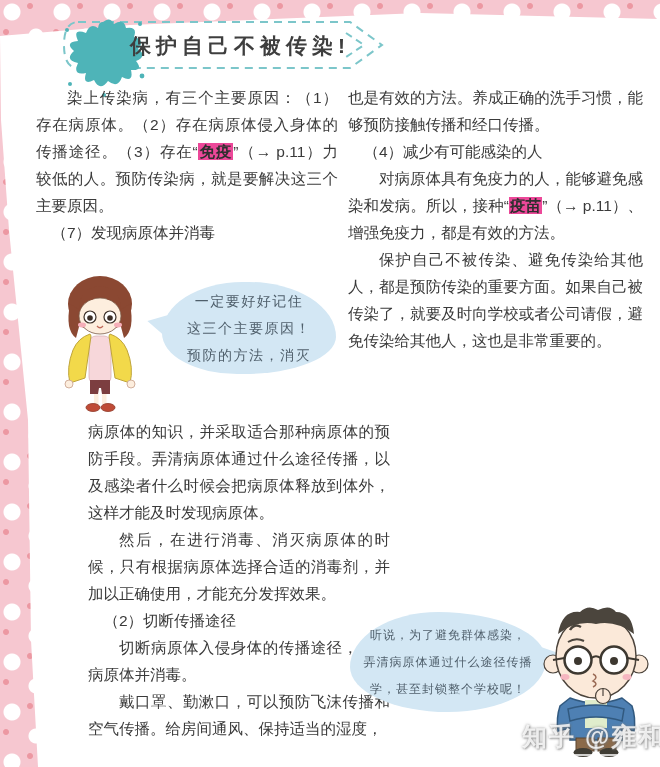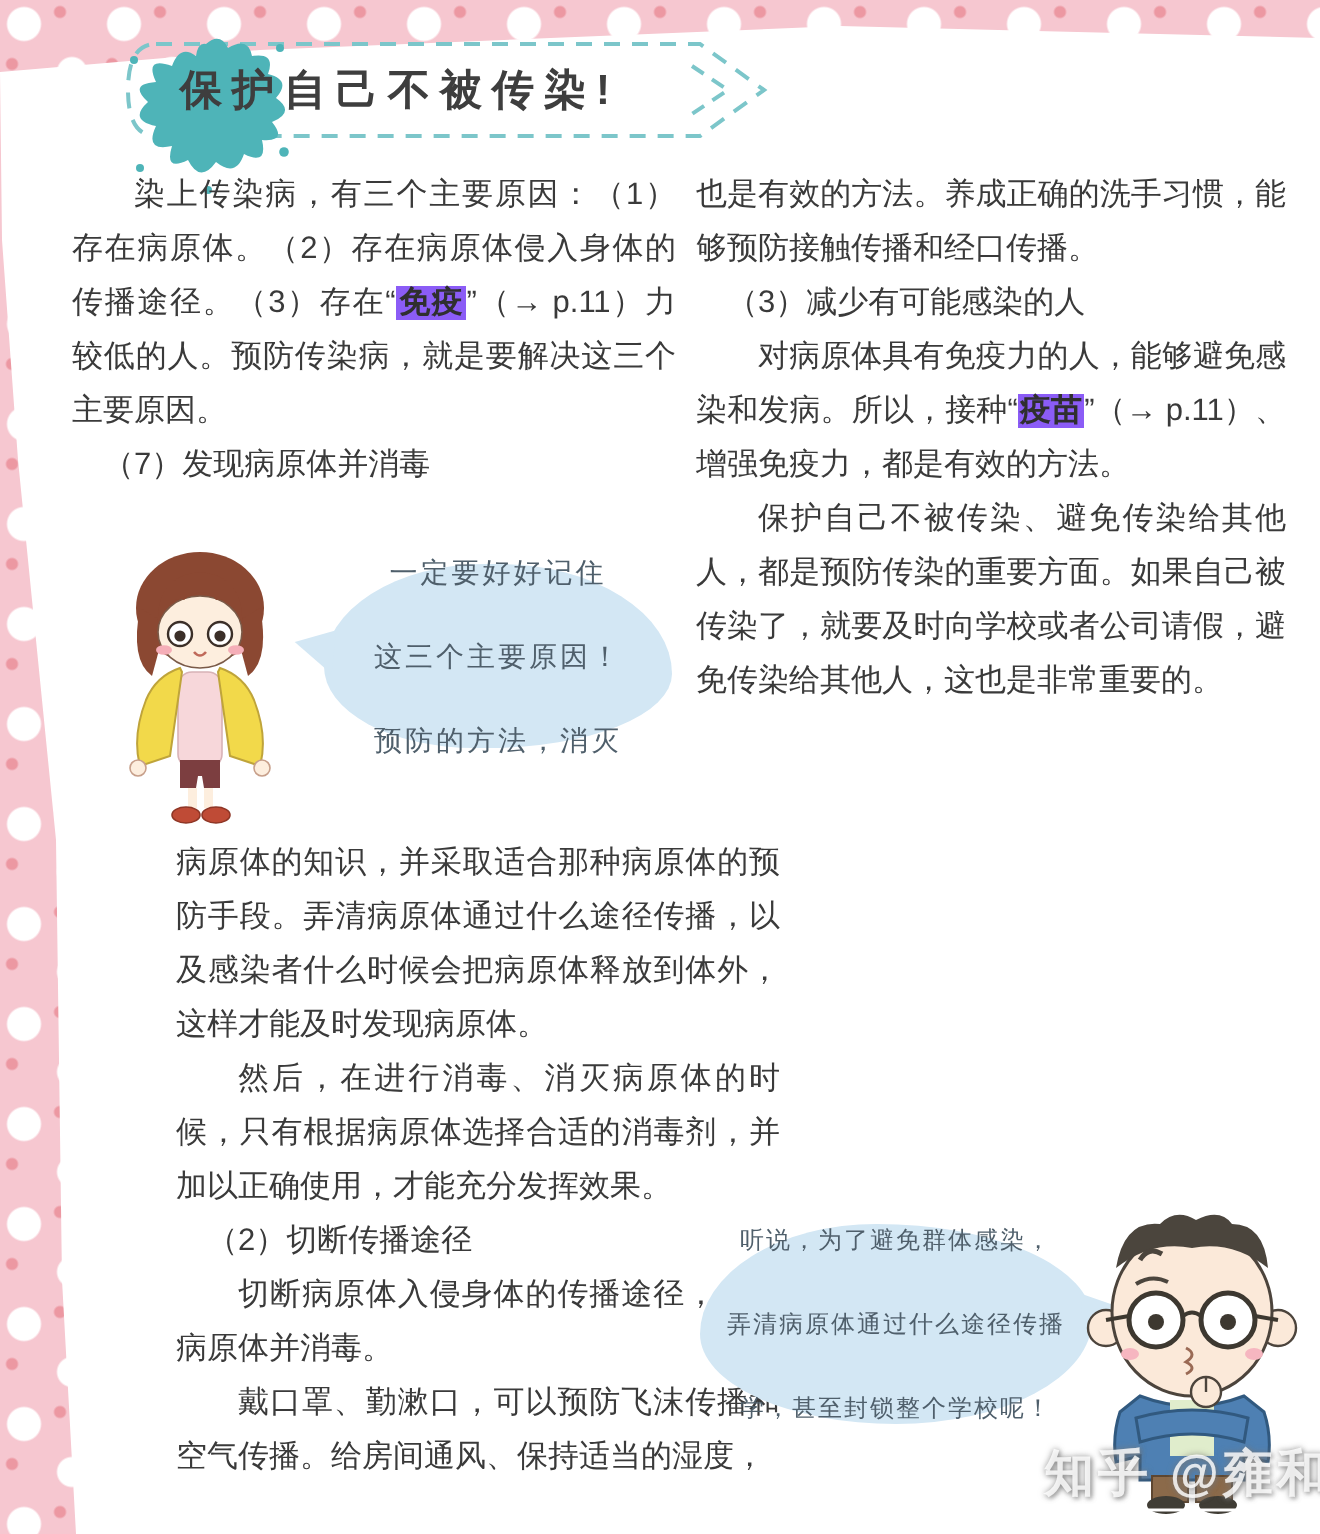--- a/index.html
+++ b/index.html
@@ -14,39 +14,39 @@
       radial-gradient(circle at 12px 12px,#ffffff 8px,rgba(255,255,255,0) 9px),
       radial-gradient(circle at 36px 36px,#ffffff 7px,rgba(255,255,255,0) 8px),
       radial-gradient(circle at 30px 6px,#ec98a2 2.5px,rgba(236,152,162,0) 3.5px),
       radial-gradient(circle at 6px 32px,#ec98a2 2.5px,rgba(236,152,162,0) 3.5px);
     background-size:50px 50px;
   }
   .page{
     position:absolute;inset:0;background:#ffffff;
     clip-path:polygon(0px 36px,130px 25px,420px 13px,660px 19px,660px 767px,38px 767px,31px 640px,28px 420px,9px 230px,1px 120px);
   }
-  .banner{position:absolute;left:52px;top:14px;width:340px;height:80px;}
+  .banner{position:absolute;left:52px;top:14px;width:340px;height:80px;text-align:center;}
   .banner svg.frame{position:absolute;left:0;top:0;}
   .splash{position:absolute;left:8px;top:2px;}
   .page-title{
     position:absolute;left:38px;top:20px;width:300px;
     font-size:21px;font-weight:bold;letter-spacing:5px;color:#3e3e3e;line-height:24px;
   }
   .col{position:absolute;color:#3a3a3a;font-size:15.5px;line-height:27px;
        text-align:justify;}
   .col p{margin:0;}
   .left-col{left:36px;top:84px;width:302px;}
   .left-col-2{left:40px;top:418px;width:302px;margin-left:48px;}
   .right-col{left:348px;top:84px;width:295px;}
   .indent2{text-indent:2em;}
   .indent1{text-indent:1em;}
-  mark{background:#8b5cf6;color:#2f2f2f;font-weight:bold;padding:0 1px;}
+  mark{background:#ec4899;color:#2f2f2f;font-weight:bold;padding:0 1px;}
   .bubble{
     position:absolute;background:#d3e7f4;color:#4f5f6b;
-    display:flex;flex-direction:column;justify-content:center;align-items:center;gap:15px;
+    display:flex;flex-direction:column;justify-content:center;align-items:center;
   }
   .bubble .bl{display:block;white-space:nowrap;}
   .girl-bubble{
     left:162px;top:282px;width:174px;height:92px;
     font-size:14px;line-height:27px;letter-spacing:1.5px;
     border-radius:48% 52% 55% 45% / 58% 62% 42% 46%;
   }
   .girl-bubble::before{
     content:"";position:absolute;left:-15px;top:32px;width:0;height:0;
     border-top:8px solid transparent;border-bottom:14px solid transparent;
@@ -132,21 +132,21 @@
 <div class="col left-col-2">
   <p>病原体的知识，并采取适合那种病原体的预防手段。弄清病原体通过什么途径传播，以及感染者什么时候会把病原体释放到体外，这样才能及时发现病原体。</p>
   <p class="indent2">然后，在进行消毒、消灭病原体的时候，只有根据病原体选择合适的消毒剂，并加以正确使用，才能充分发挥效果。</p>
   <p class="indent1">（2）切断传播途径</p>
   <p class="indent2">切断病原体入侵身体的传播途径，发现病原体并消毒。</p>
   <p class="indent2">戴口罩、勤漱口，可以预防飞沫传播和空气传播。给房间通风、保持适当的湿度，</p>
 </div>
 
 <div class="col right-col">
   <p>也是有效的方法。养成正确的洗手习惯，能够预防接触传播和经口传播。</p>
-  <p class="indent1">（3）减少有可能感染的人</p>
+  <p class="indent1">（4）减少有可能感染的人</p>
   <p class="indent2"><span>对病原体具有免疫力的人，能够避免感染和发病。所以，接种“</span><mark>疫苗</mark><span>”（→ p.11）、增强免疫力，都是有效的方法。</span></p>
   <p class="indent2">保护自己不被传染、避免传染给其他人，都是预防传染的重要方面。如果自己被传染了，就要及时向学校或者公司请假，避免传染给其他人，这也是非常重要的。</p>
 </div>
 
 <div class="bubble man-bubble">
   <span class="bl">听说，为了避免群体感染，</span>
   <span class="bl">弄清病原体通过什么途径传播</span>
   <span class="bl">学，甚至封锁整个学校呢！</span>
 </div>
 

